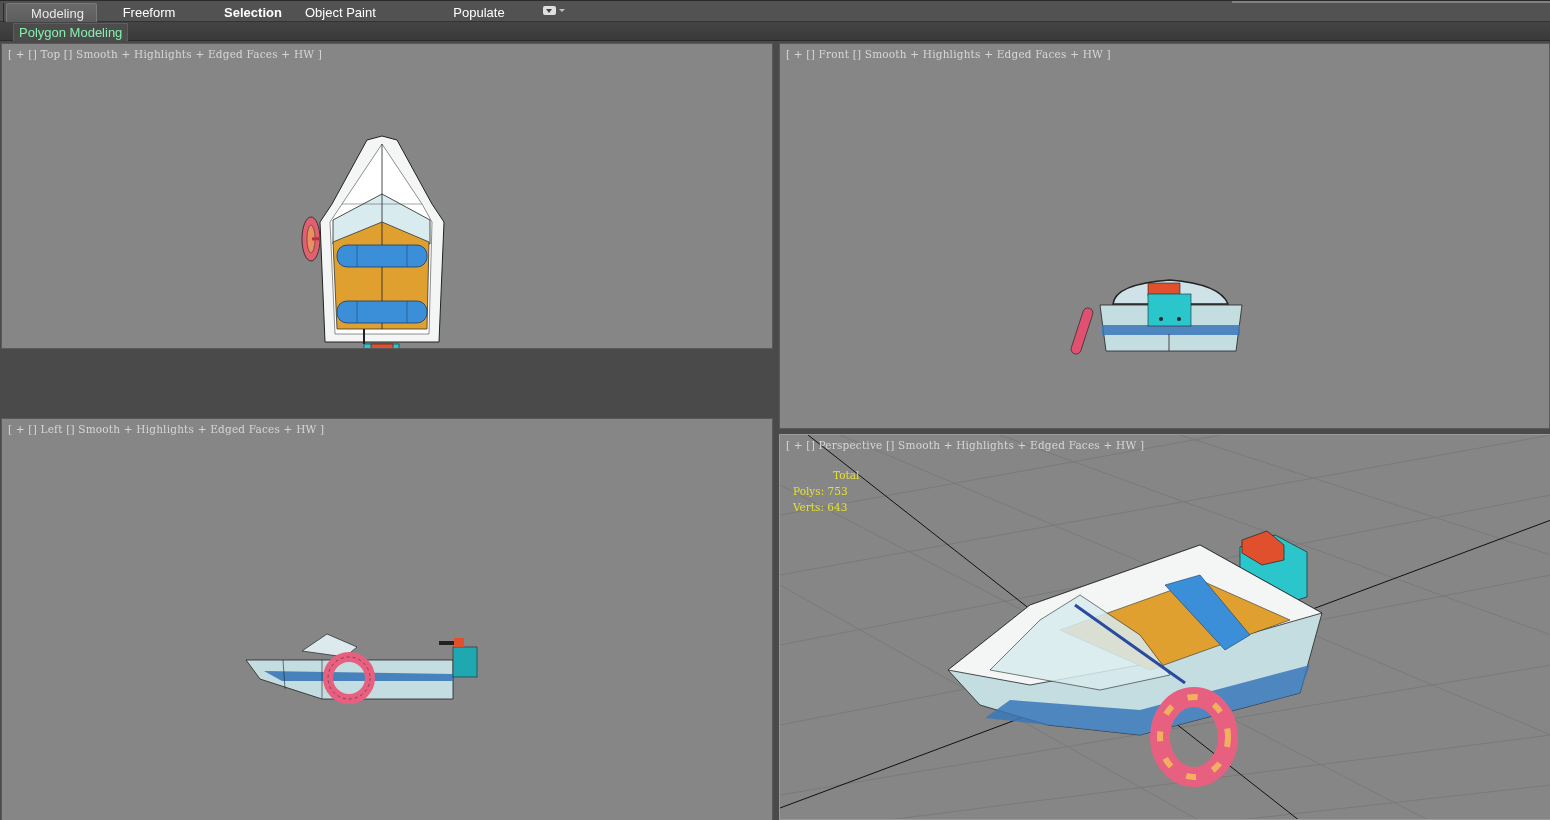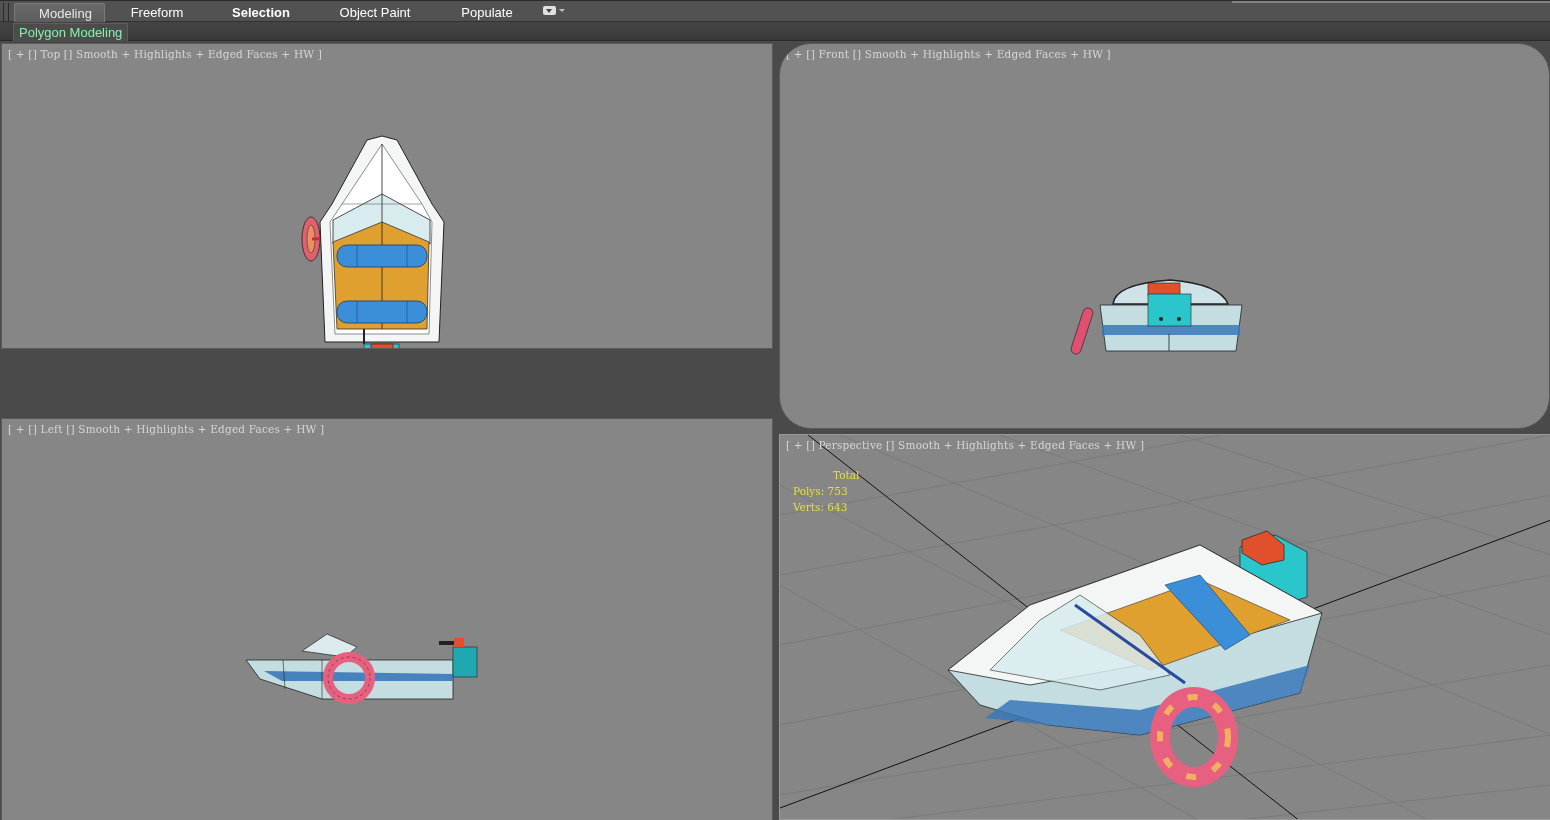--- a/index.html
+++ b/index.html
@@ -1,19 +1,19 @@
 <!DOCTYPE html>
 <html><head>
 <meta charset="utf-8">
 <style>
   * { box-sizing: border-box; margin: 0; padding: 0; }
   html, body { width: 1550px; height: 820px; overflow: hidden; background: #3c3c3c; font-family: "Liberation Sans", sans-serif; }
   .ribbon { position: absolute; left: 0; top: 0; width: 1550px; height: 22px; background: #525252; border-top: 1px solid #2a2a2a; border-bottom: 1px solid #333; }
   .ribbon .grip { position: absolute; left: 3px; top: 2px; width: 6px; height: 38px; border-left: 1px solid #2a2a2a; border-right: 1px solid #2a2a2a; }
-  .tabs { position: absolute; left: 14px; top: 2px; height: 20px; display: flex; }
+  .tabs { position: absolute; left: 6px; top: 2px; height: 20px; display: flex; }
   .tab { height: 20px; line-height: 20px; font-size: 13px; color: #ffffff; padding: 0 0; cursor: pointer; }
   .tab.active { background: linear-gradient(#6a6a6a, #5c5c5c); color: #e8e8e8; border: 1px solid #7a7a7a; border-bottom: none; border-radius: 2px 2px 0 0; }
   .tab-dropdown { position: absolute; left: 543px; top: 5px; display: flex; align-items: center; gap: 3px; cursor: pointer; }
   .tab-dropdown .box { width: 13px; height: 9px; background: #e0e0e0; border-radius: 2px; position: relative; }
   .tab-dropdown .box:after { content: ""; position: absolute; left: 3px; top: 3px; border-left: 3.5px solid transparent; border-right: 3.5px solid transparent; border-top: 4px solid #444; }
   .tab-dropdown .arr { width: 0; height: 0; border-left: 3px solid transparent; border-right: 3px solid transparent; border-top: 3px solid #c0c0c0; }
   .topstrip { position: absolute; left: 1232px; top: 0; width: 318px; height: 2px; background: #808080; }
   .subbar { position: absolute; left: 0; top: 22px; width: 1550px; height: 19px; background: linear-gradient(#444, #3a3a3a); border-bottom: 1px solid #2a2a2a; }
   .panel-tab { position: absolute; left: 13px; top: 1px; height: 18px; line-height: 18px; padding: 0 5px; font-size: 13px; color: #86efac; background: #4c4c4c; border: 1px solid #5e5e5e; border-bottom: none; cursor: pointer; }
   .vp-area { position: absolute; left: 0; top: 41px; width: 1550px; height: 779px; background: #4a4a4a; }
@@ -27,21 +27,21 @@
 </head>
 <body>
 
 <div class="ribbon">
   <div class="grip"></div>
   <div class="topstrip"></div>
   <div class="tabs">
     <div class="tab active" style="width:91px;text-align:center;padding-left:12px;">Modeling</div>
     <div class="tab" style="width:104px;text-align:center;">Freeform</div>
     <div class="tab" style="width:104px;text-align:center;font-weight:bold;">Selection</div>
-    <div class="tab" style="width:124px;text-align:center;">Object Paint</div>
+    <div class="tab" style="width:124px;">Object Paint</div>
     <div class="tab" style="width:100px;text-align:center;">Populate</div>
   </div>
   <div class="tab-dropdown">
     <div class="box"></div>
     <div class="arr"></div>
   </div>
 </div>
 <div class="subbar">
   <div class="panel-tab">Polygon Modeling</div>
 </div>
@@ -72,21 +72,21 @@
       <line x1="405" y1="201" x2="405" y2="223" stroke="#1a3a6a" stroke-width="0.5"></line>
       <line x1="355" y1="257" x2="355" y2="279" stroke="#1a3a6a" stroke-width="0.5"></line>
       <line x1="405" y1="257" x2="405" y2="279" stroke="#1a3a6a" stroke-width="0.5"></line>
 
       <line x1="362" y1="285" x2="362" y2="300" stroke="#222" stroke-width="2"></line>
       <rect x="362" y="300" width="35" height="24" fill="#2ac6cc" stroke="#222" stroke-width="0.6"></rect>
       <rect x="369" y="300" width="22" height="11" fill="#e0502c" stroke="#222" stroke-width="0.6"></rect>
     </svg>
   </div>
 
-  <div class="viewport" style="left:779px;top:2px;width:771px;height:386px;border-radius:32px;">
+  <div class="viewport" style="left:779px;top:2px;width:771px;height:386px;">
     <div class="vp-label">[ + [] Front [] Smooth + Highlights + Edged Faces + HW ]</div>
     <svg width="771" height="386">
       <path d="M333,260 Q335,240 390,236 Q440,240 448,260 Z" fill="#cfe2e8" stroke="#222" stroke-width="1.5"></path>
       <polygon points="320,261 462,261 456,307 326,307" fill="#c4dde0" stroke="#222" stroke-width="0.8"></polygon>
       <rect x="322" y="281" width="138" height="10" fill="#3a78b8" opacity="0.85"></rect>
       <line x1="389" y1="290" x2="389" y2="307" stroke="#222" stroke-width="0.8"></line>
       <rect x="368" y="239" width="32" height="13" fill="#e0502c" stroke="#222" stroke-width="0.6"></rect>
       <rect x="368" y="250" width="43" height="32" fill="#2ac6cc" stroke="#222" stroke-width="0.6"></rect>
       <circle cx="381" cy="275" r="2" fill="#222"></circle>
       <circle cx="399" cy="275" r="2" fill="#222"></circle>

